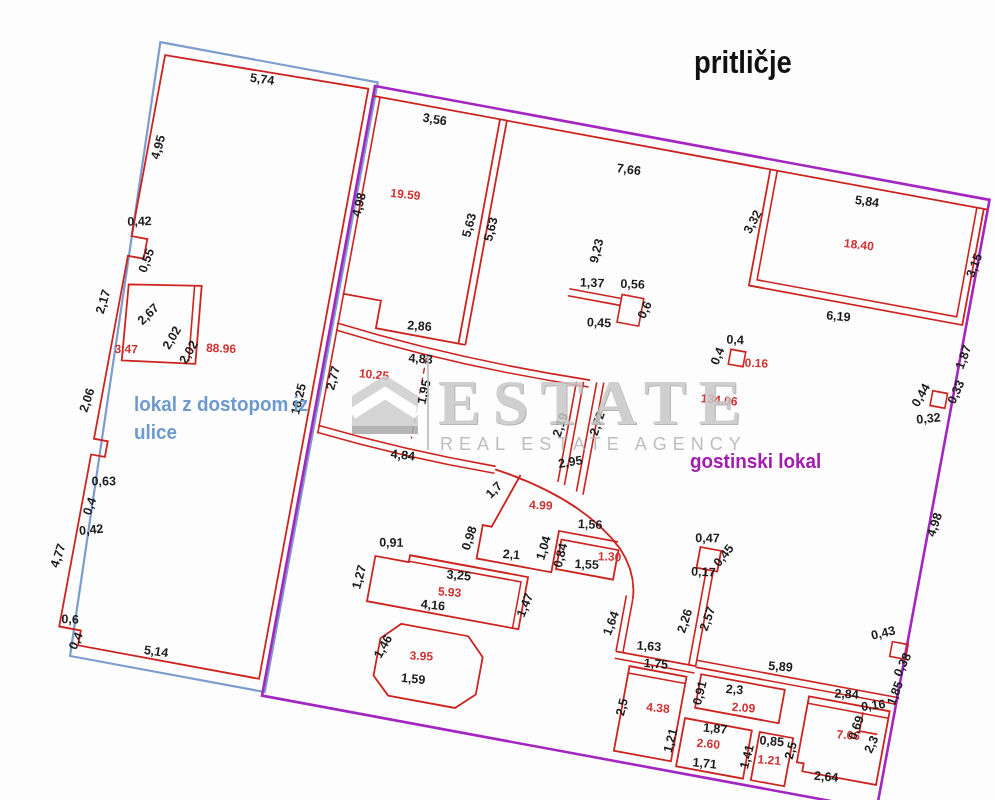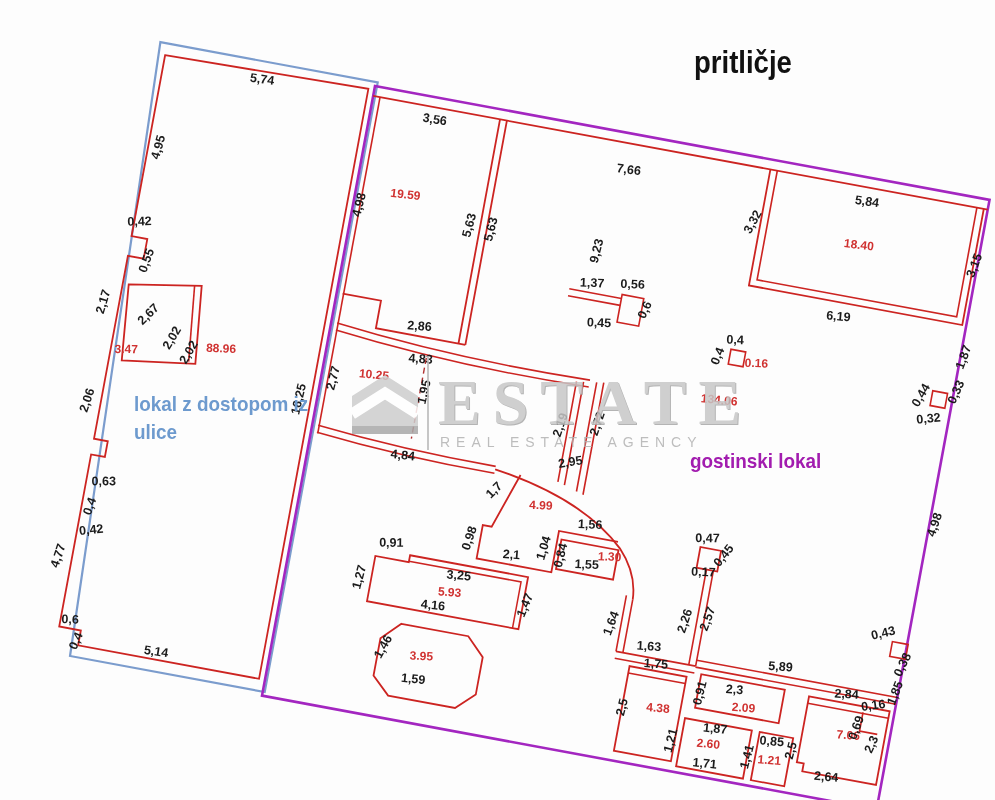--- a/index.html
+++ b/index.html
@@ -18,21 +18,21 @@
             transform:scaleX(.86);transform-origin:left top;letter-spacing:0px;}
   .ov-unit-left{left:134px;top:390px;font-size:21px;font-weight:bold;color:var(--blue-text);
                 line-height:28px;transform:scaleX(.9);transform-origin:left top;}
   .ov-unit-right{left:690px;top:449px;font-size:21px;font-weight:bold;color:var(--purple-text);
                  transform:scaleX(.9);transform-origin:left top;}
   .wm{position:absolute;left:0;top:0;width:995px;height:800px;pointer-events:none;opacity:.85;}
   .wm-name{position:absolute;left:438px;top:366px;font-family:"Liberation Serif",serif;
            font-weight:bold;font-size:64px;color:var(--wm-gray);letter-spacing:12px;
            text-shadow:1px 1px 0 #a8a8a8;}
   .wm-tagline{position:absolute;left:440px;top:434px;font-family:"Liberation Sans",sans-serif;
-              font-size:14px;color:#b3b3b3;letter-spacing:6px;}
+              font-size:18px;color:#b3b3b3;letter-spacing:6px;}
   .wm-divider{position:absolute;left:427px;top:356px;width:2px;height:94px;background:#bdbdbd;}
   .wm-house{position:absolute;left:348px;top:372px;}
 </style>
 </head>
 <body>
 
 <div class="stage">
 
   <svg width="995" height="800" viewBox="0 0 995 800">
     <g transform="translate(375 86) rotate(10.5)">

